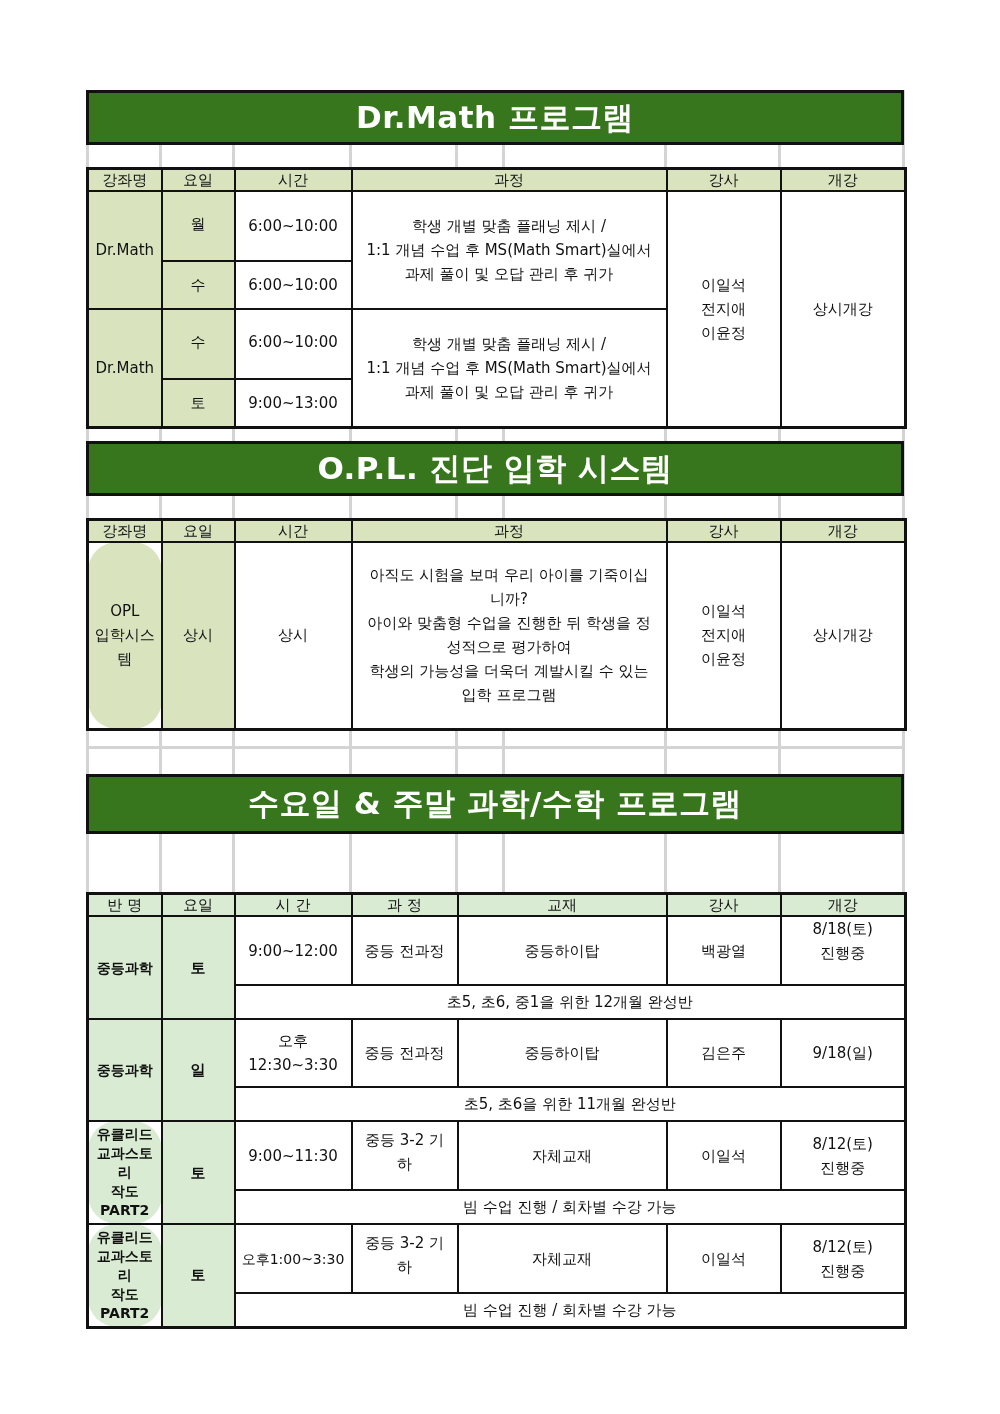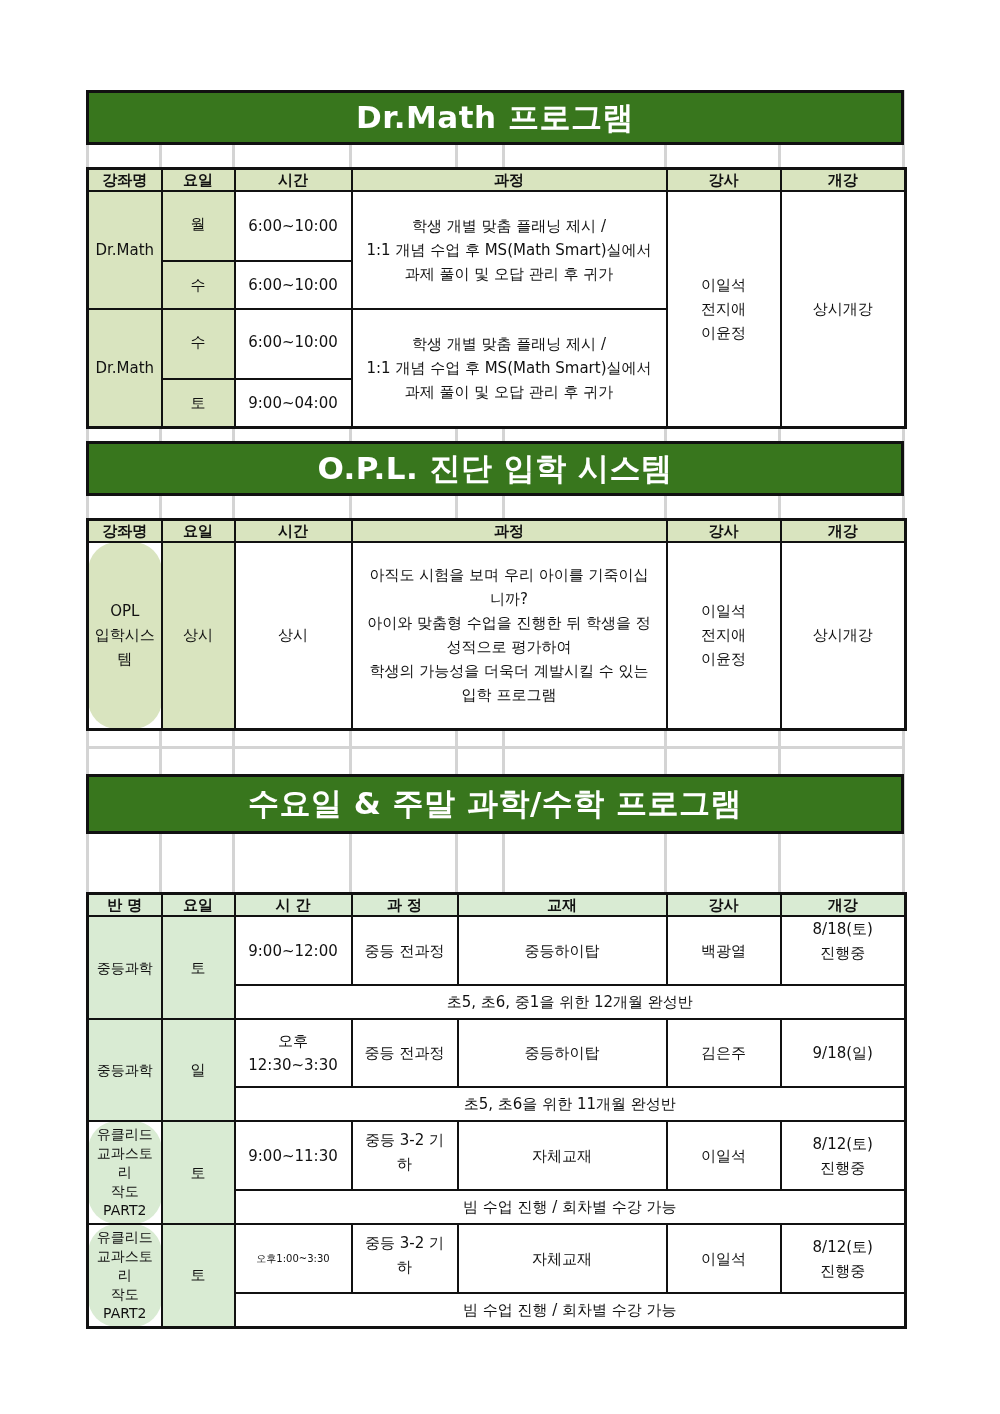--- a/index.html
+++ b/index.html
@@ -14,24 +14,24 @@
     font-size: 31px; letter-spacing: 0.5px;
   }
   table.sched {
     position: absolute; left: 86px; width: 818px;
     border-collapse: collapse; table-layout: fixed; background: #fff;
   }
   table.sched td, table.sched th {
     border: 2px solid #111; text-align: center; vertical-align: middle;
     font-size: 15px; line-height: 24px; font-weight: normal; padding: 0 2px;
   }
-  table.sched th { background: #d9e4bf; font-weight: bold; font-size: 15px; height: 16px; line-height: 20px; text-align: center; }
+  table.sched th { background: #d9e4bf; font-weight: normal; font-size: 15px; height: 16px; line-height: 20px; text-align: center; }
   table.sched td.green { background: #d9e4bf; }
   table.sched td.lgreen { background: #d9ebd3; }
-  table.sched td.bold { font-weight: normal; }
+  table.sched td.bold { font-weight: bold; }
   table.sched td.multi { white-space: pre-line; border-radius: 29px; }
   table.t3 th { background: #d9ebd3; }
   table.sched { border: 3px solid #111; }
   .note { font-size: 14px; }
 </style>
 </head>
 <body>
 
 <div>
   <div class="grid-v" style="left:86px; top:90px; height:1230px;"></div>
@@ -87,21 +87,21 @@
   <tr style="height:70px;">
     <td class="green" rowspan="2">Dr.Math</td>
     <td class="green" style="vertical-align:top; padding-top:20px;">수</td>
     <td style="vertical-align:top; padding-top:20px;">6:00~10:00</td>
     <td class="multi" rowspan="2">학생 개별 맞춤 플래닝 제시 /
 1:1 개념 수업 후 MS(Math Smart)실에서
 과제 풀이 및 오답 관리 후 귀가</td>
   </tr>
   <tr style="height:48px;">
     <td class="green">토</td>
-    <td>9:00~04:00</td>
+    <td>9:00~13:00</td>
   </tr>
 </tbody>
   </table>
 
 <div class="banner" style="top:441px; height:55px;">
   <span>O.P.L. 진단 입학 시스템</span>
 </div>
 
 <table class="sched" style="top:518px;">
   <colgroup>
@@ -213,21 +213,21 @@
     <td class="note" colspan="5">빔 수업 진행 / 회차별 수강 가능</td>
   </tr>
 
   <tr style="height:69px;">
     <td class="lgreen bold multi" rowspan="2" style="font-size:14px; line-height:19px;">유클리드
 교과스토
 리
 작도
 PART2</td>
     <td class="lgreen bold" rowspan="2">토</td>
-    <td style="font-size:10px;">오후1:00~3:30</td>
+    <td style="font-size:14px;">오후1:00~3:30</td>
     <td class="multi" style="vertical-align:top; padding-top:6px;">중등 3-2 기
 하</td>
     <td>자체교재</td>
     <td>이일석</td>
     <td class="multi">8/12(토)
 진행중</td>
   </tr>
   <tr style="height:34px;">
     <td class="note" colspan="5">빔 수업 진행 / 회차별 수강 가능</td>
   </tr>

